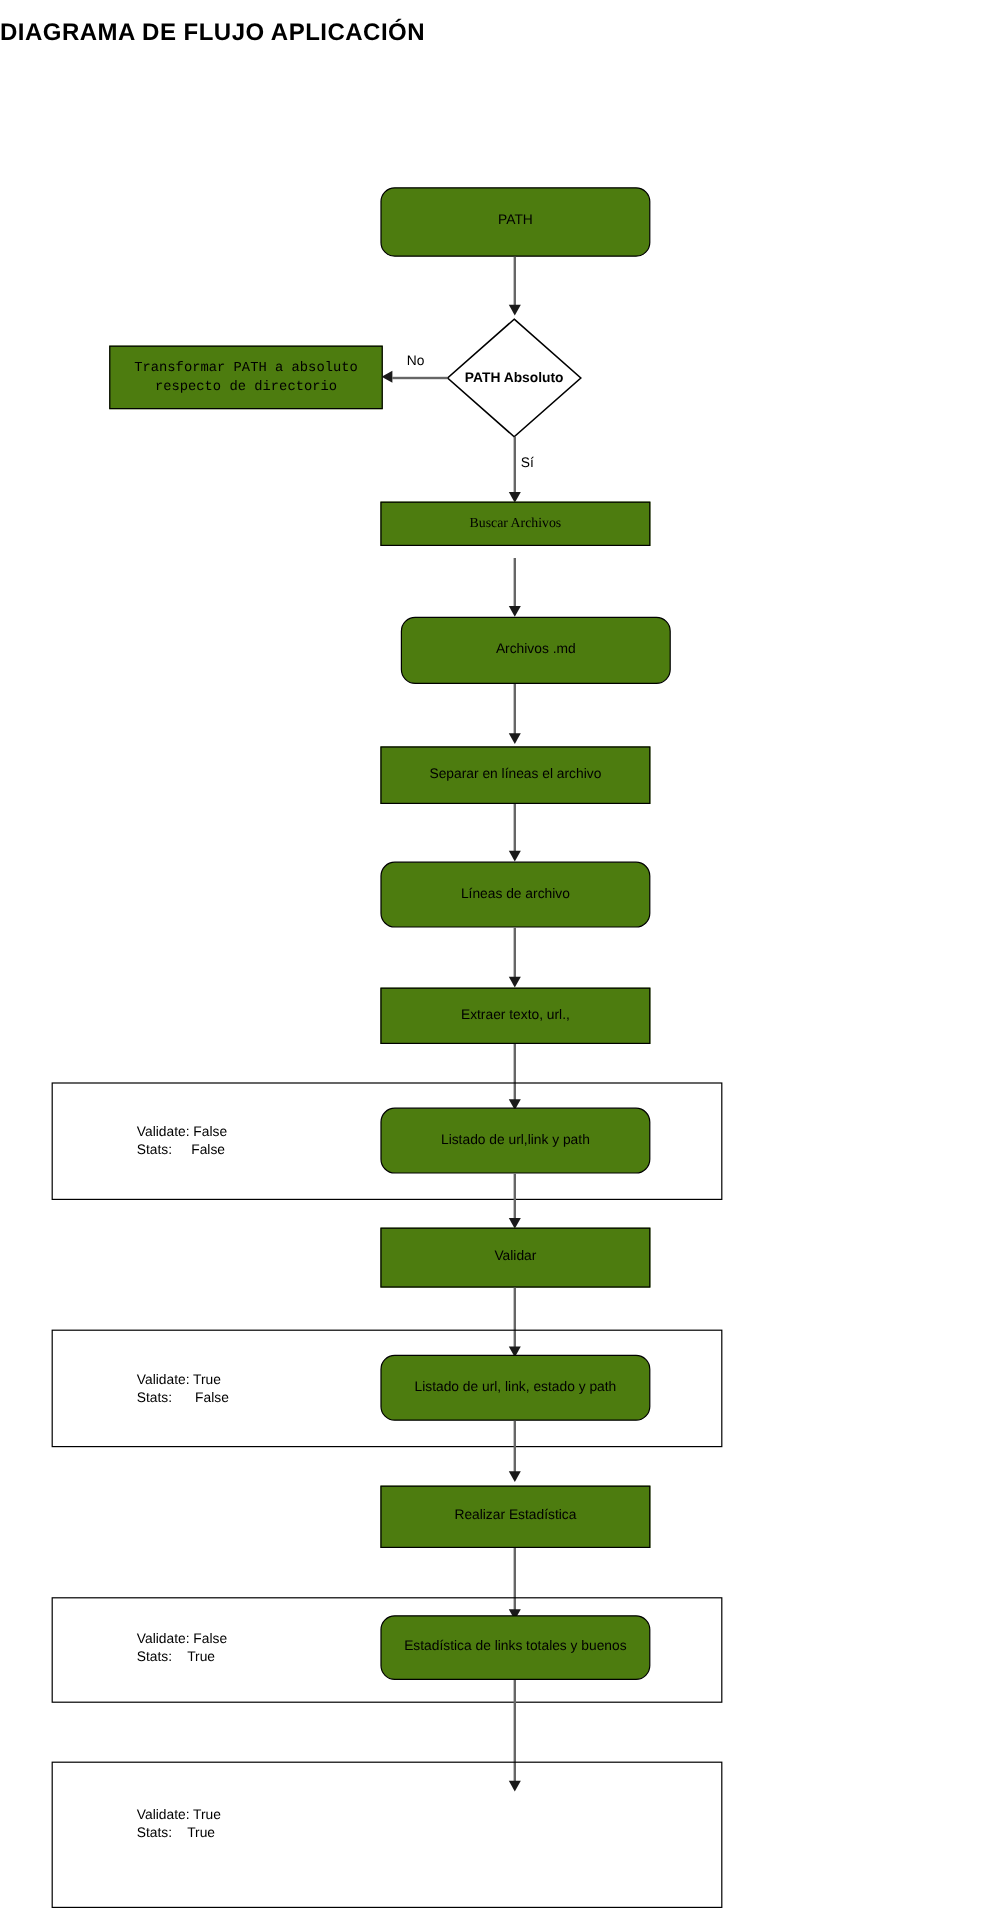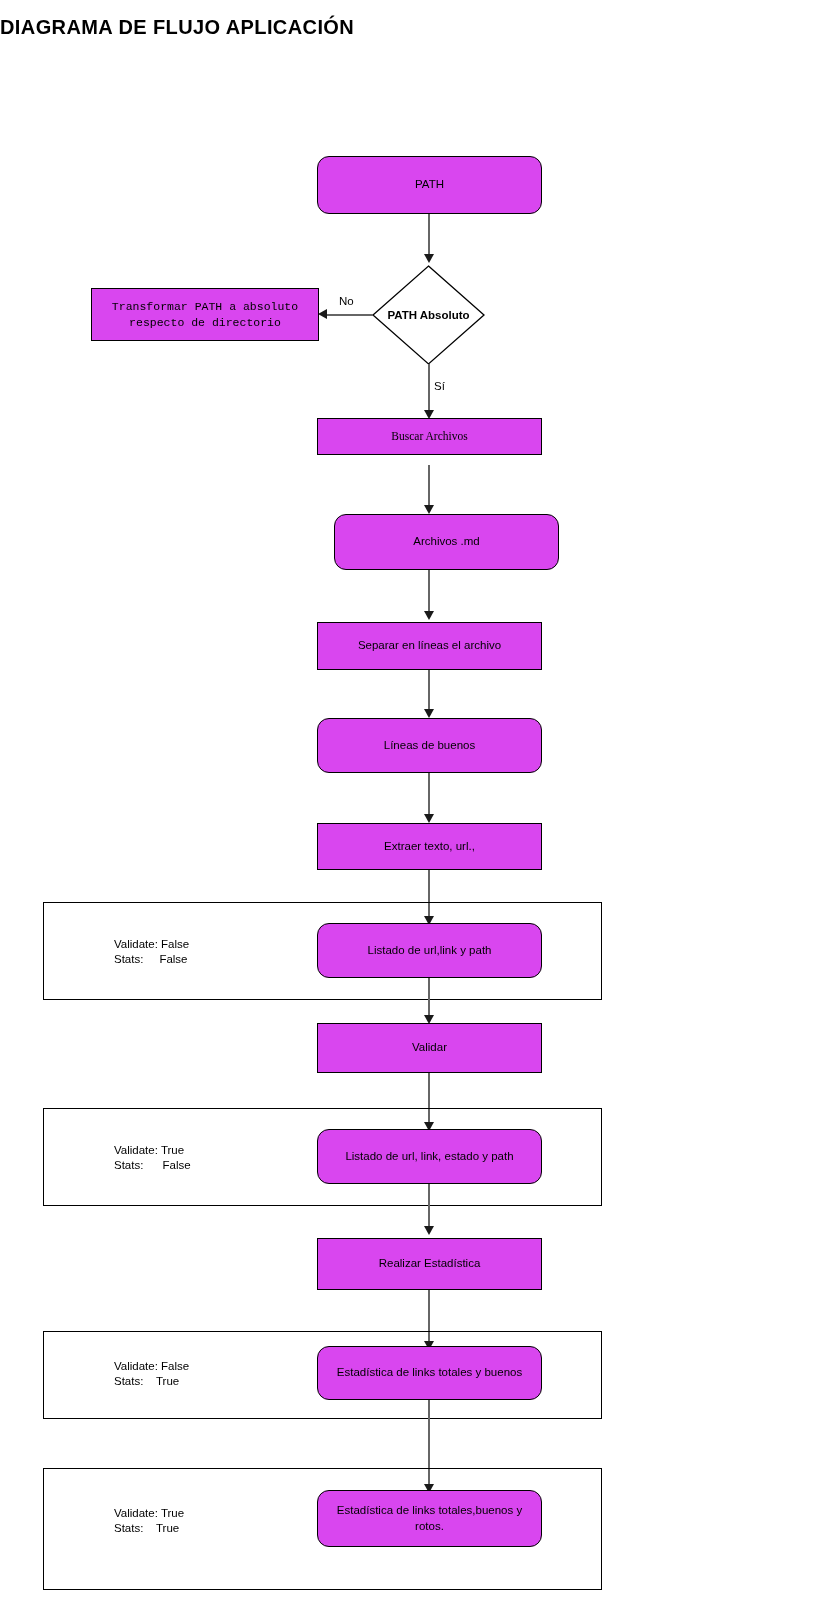--- a/index.html
+++ b/index.html
@@ -27,21 +27,21 @@
     font-size: 20px;
     font-weight: bold;
     letter-spacing: 0.4px;
     color: #000;
   }
   
   .node {
     position: absolute;
     box-sizing: border-box;
     border: 1.3px solid #000000;
-    background: #d946ef;
+    background: #4d7c0f;
     display: flex;
     align-items: center;
     justify-content: center;
     text-align: center;
     font-size: 11.5px;
     color: #000;
     line-height: 1.35;
     padding: 2px 8px;
   }
   .node.rounded { border-radius: 12px; }
@@ -158,21 +158,21 @@
   <div class="arrow-down" style="left:424px; top:611px;"></div>
 
   <div class="node sharp" style="left:317px; top:622px; width:225px; height:48px;">
     <span>Separar en líneas el archivo</span>
   </div>
 
   <div class="conn conn-v" style="left:428px; top:670px; height:42px;"></div>
   <div class="arrow-down" style="left:424px; top:709px;"></div>
 
   <div class="node rounded" style="left:317px; top:718px; width:225px; height:55px;">
-    <span>Líneas de buenos</span>
+    <span>Líneas de archivo</span>
   </div>
 
   <div class="conn conn-v" style="left:428px; top:773px; height:45px;"></div>
   <div class="arrow-down" style="left:424px; top:814px;"></div>
 
   <div class="node sharp" style="left:317px; top:823px; width:225px; height:47px;">
     <span>Extraer texto, url.,</span>
   </div>
 
   <div class="conn conn-v" style="left:428px; top:870px; height:50px;"></div>
@@ -222,17 +222,14 @@
     <span>Estadística de links totales y buenos</span>
   </div>
 
   <div class="conn conn-v" style="left:428px; top:1400px; height:88px;"></div>
   <div class="arrow-down" style="left:424px; top:1484px;"></div>
 
   <div class="group-frame" style="left:43px; top:1468px; width:559px; height:122px;"></div>
   <div class="group-label" style="left:114px; top:1505px;">Validate: True</div>
   <div class="group-label" style="left:114px; top:1520px;">Stats:    True</div>
 
-  <div class="node rounded" style="left:317px; top:1490px; width:225px; height:57px;">
-    <span>Estadística de links totales,buenos y rotos.</span>
-  </div>
 
 </div>
 
 </body></html>

